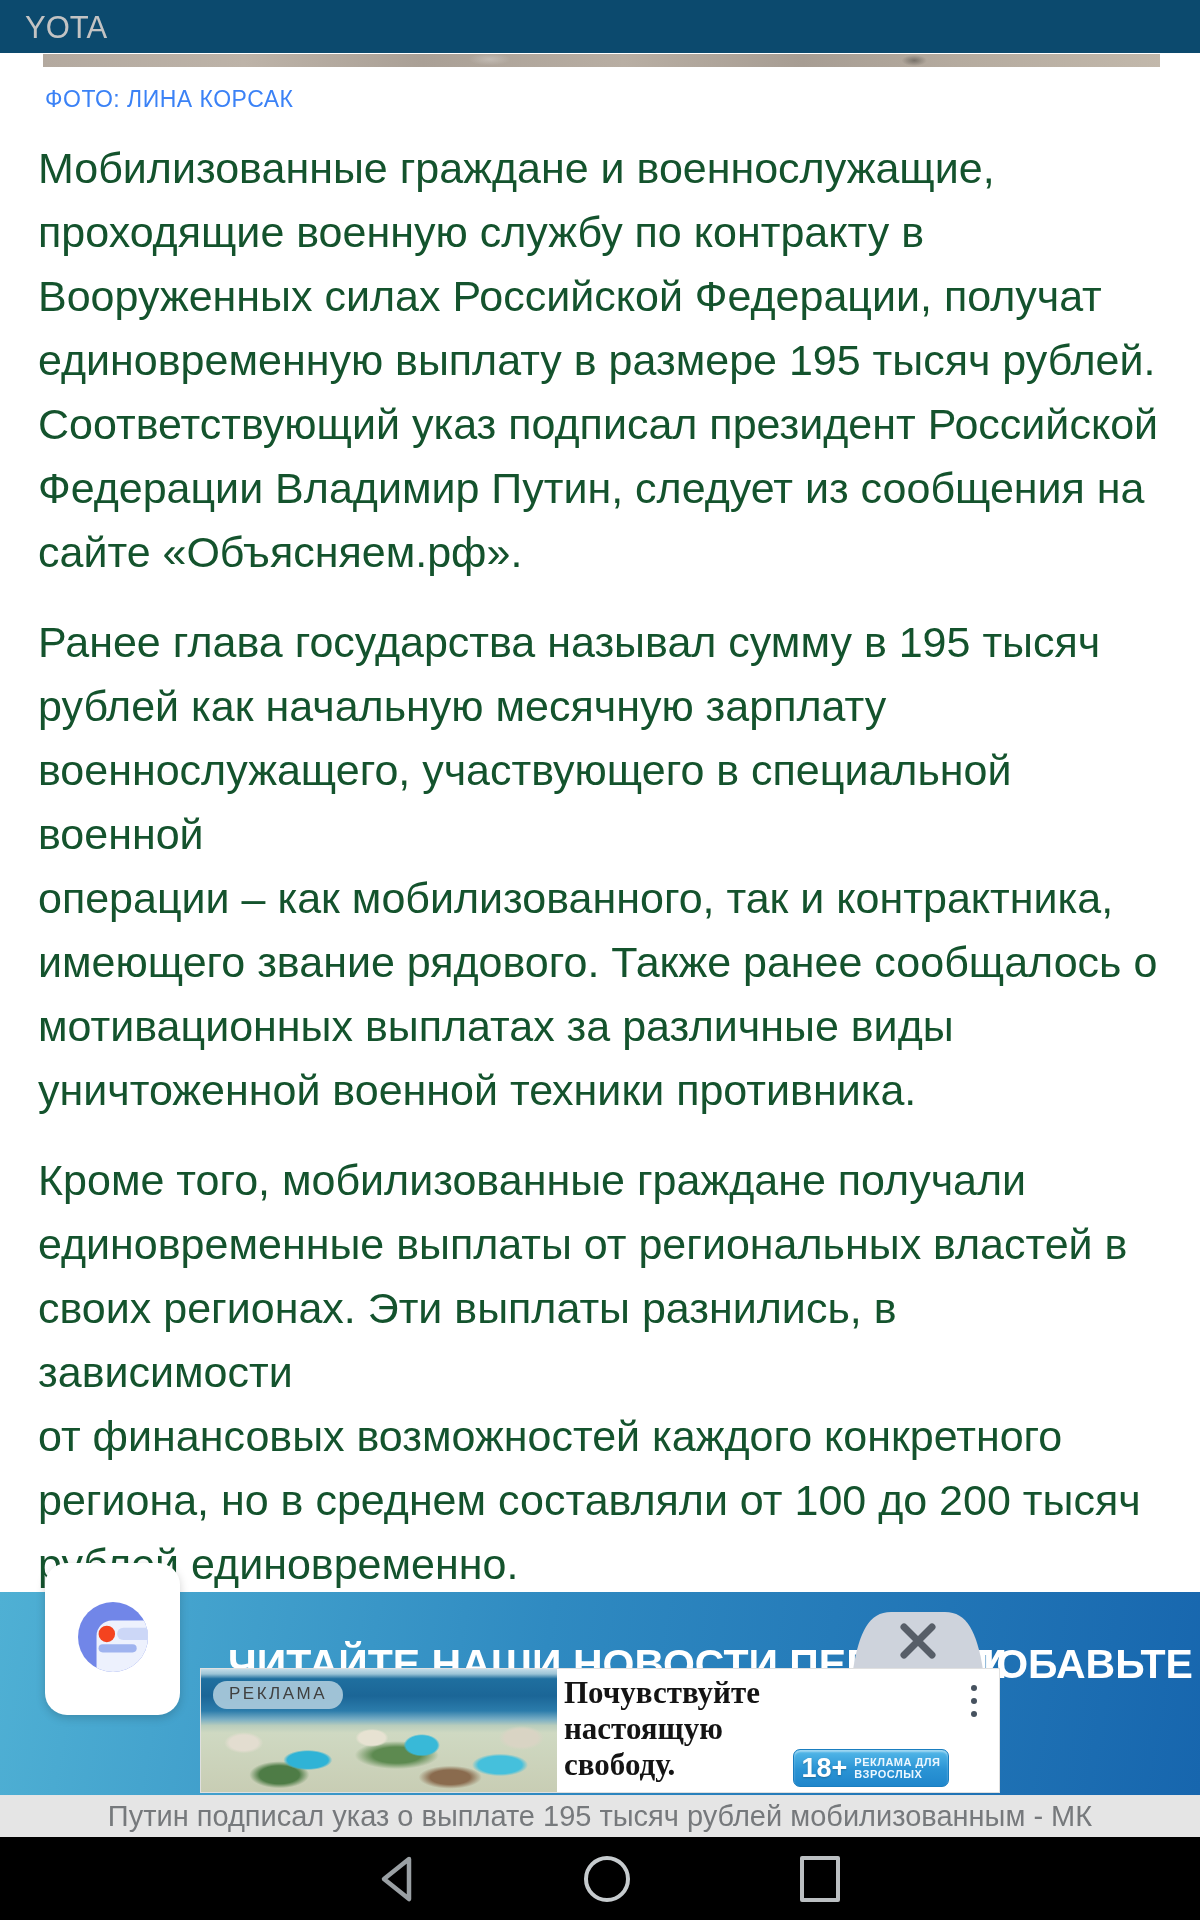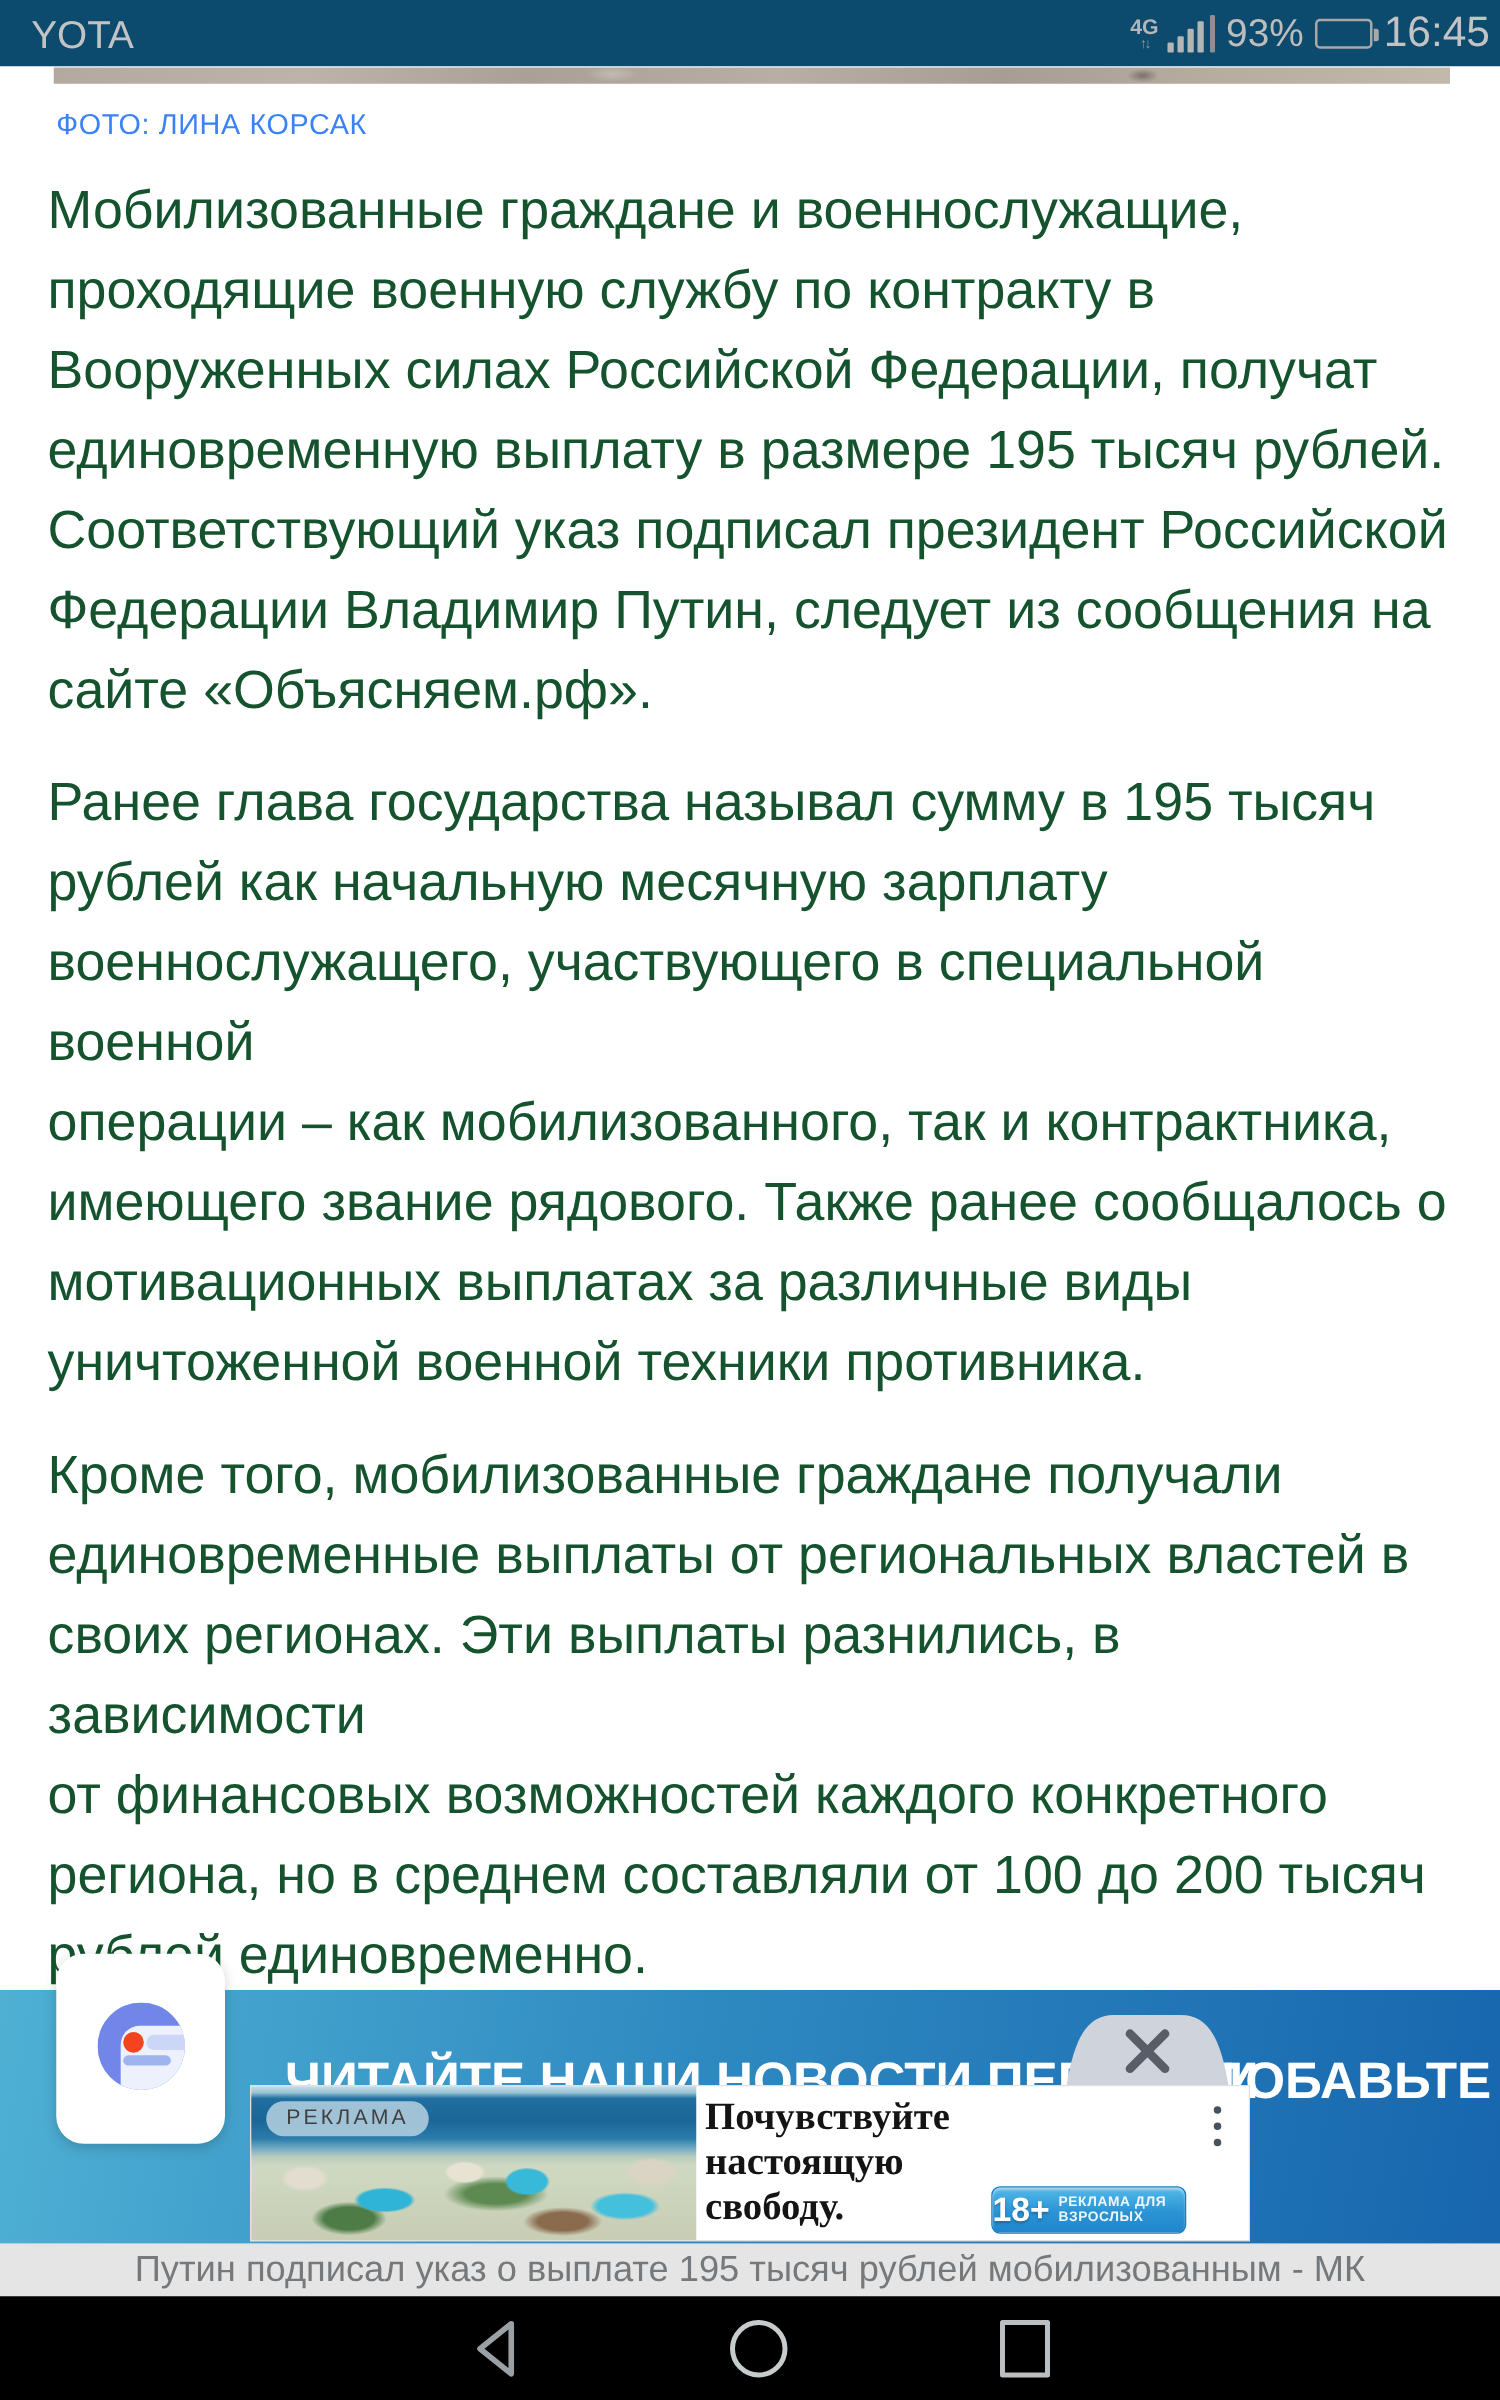--- a/index.html
+++ b/index.html
@@ -107,21 +107,21 @@
   }
   .rixos-rule { height:3px; background:#111; margin:1px 2px 3px 2px; border-radius:2px; }
   .rixos-sub {
     display:block; font-family:"Liberation Serif", serif;
     font-size:13px; font-weight:700; letter-spacing:3.5px; color:#1a1a1a;
   }
   .badge18 {
     position:absolute; left:592px; top:80px; width:156px; height:38px;
     border-radius:7px; border:1px solid #1a7ec0;
     background:linear-gradient(180deg,#54b9e9 0%, #2a93d4 55%, #1f86cc 100%);
-    display:flex; align-items:center; justify-content:flex-start; gap:7px;
+    display:flex; align-items:center; justify-content:center; gap:7px;
     box-shadow:inset 0 2px 2px rgba(255,255,255,.45);
   }
   .badge18 .age { font-size:27px; font-weight:800; color:#fff; text-shadow:0 1px 2px rgba(0,0,0,.25); }
   .badge18 .note { display:flex; flex-direction:column; line-height:12px; }
   .badge18 .note span { font-size:11px; font-weight:700; color:#ecf7ff; letter-spacing:.5px; }
   .dots-menu { position:absolute; right:22px; top:16px; display:flex; flex-direction:column; gap:7px; cursor:pointer; }
   .dots-menu i { width:6px; height:6px; border-radius:50%; background:#46525f; }
   
   .pagebar {
     position:absolute; left:0; top:1795px; width:1200px; height:42px;
@@ -136,36 +136,20 @@
   .nav-home { left:584px; width:46px; height:46px; border:4px solid #c6cbce; border-radius:50%; }
   .nav-recents { left:800px; width:40px; height:46px; border:4px solid #bbbfc2; border-radius:2px; }
 </style>
 </head>
 <body>
 
 <div class="screen">
 
   <div class="statusbar">
     <span class="carrier">YOTA</span>
-    <div class="sb-right">
-      <span class="net-stack">
-        <span class="net-4g">4G</span>
-        <span class="net-arrows">↑↓</span>
-      </span>
-      <span class="sigbars">
-        <i style="height:8px"></i>
-          <i style="height:13px"></i>
-          <i style="height:19px"></i>
-          <i style="height:25px"></i>
-        <span class="sig-div"></span>
-      </span>
-      <span class="pct">93%</span>
-      <span class="battery"><span class="fill"></span><span class="tip"></span></span>
-      <span class="clock">16:45</span>
-    </div>
   </div>
 
   <div class="photo-strip"></div>
   <div class="photo-credit">ФОТО: ЛИНА КОРСАК</div>
 
   <div class="article">
     <p>Мобилизованные граждане и военнослужащие,
 проходящие военную службу по контракту в
 Вооруженных силах Российской Федерации, получат
 единовременную выплату в размере 195 тысяч рублей.

